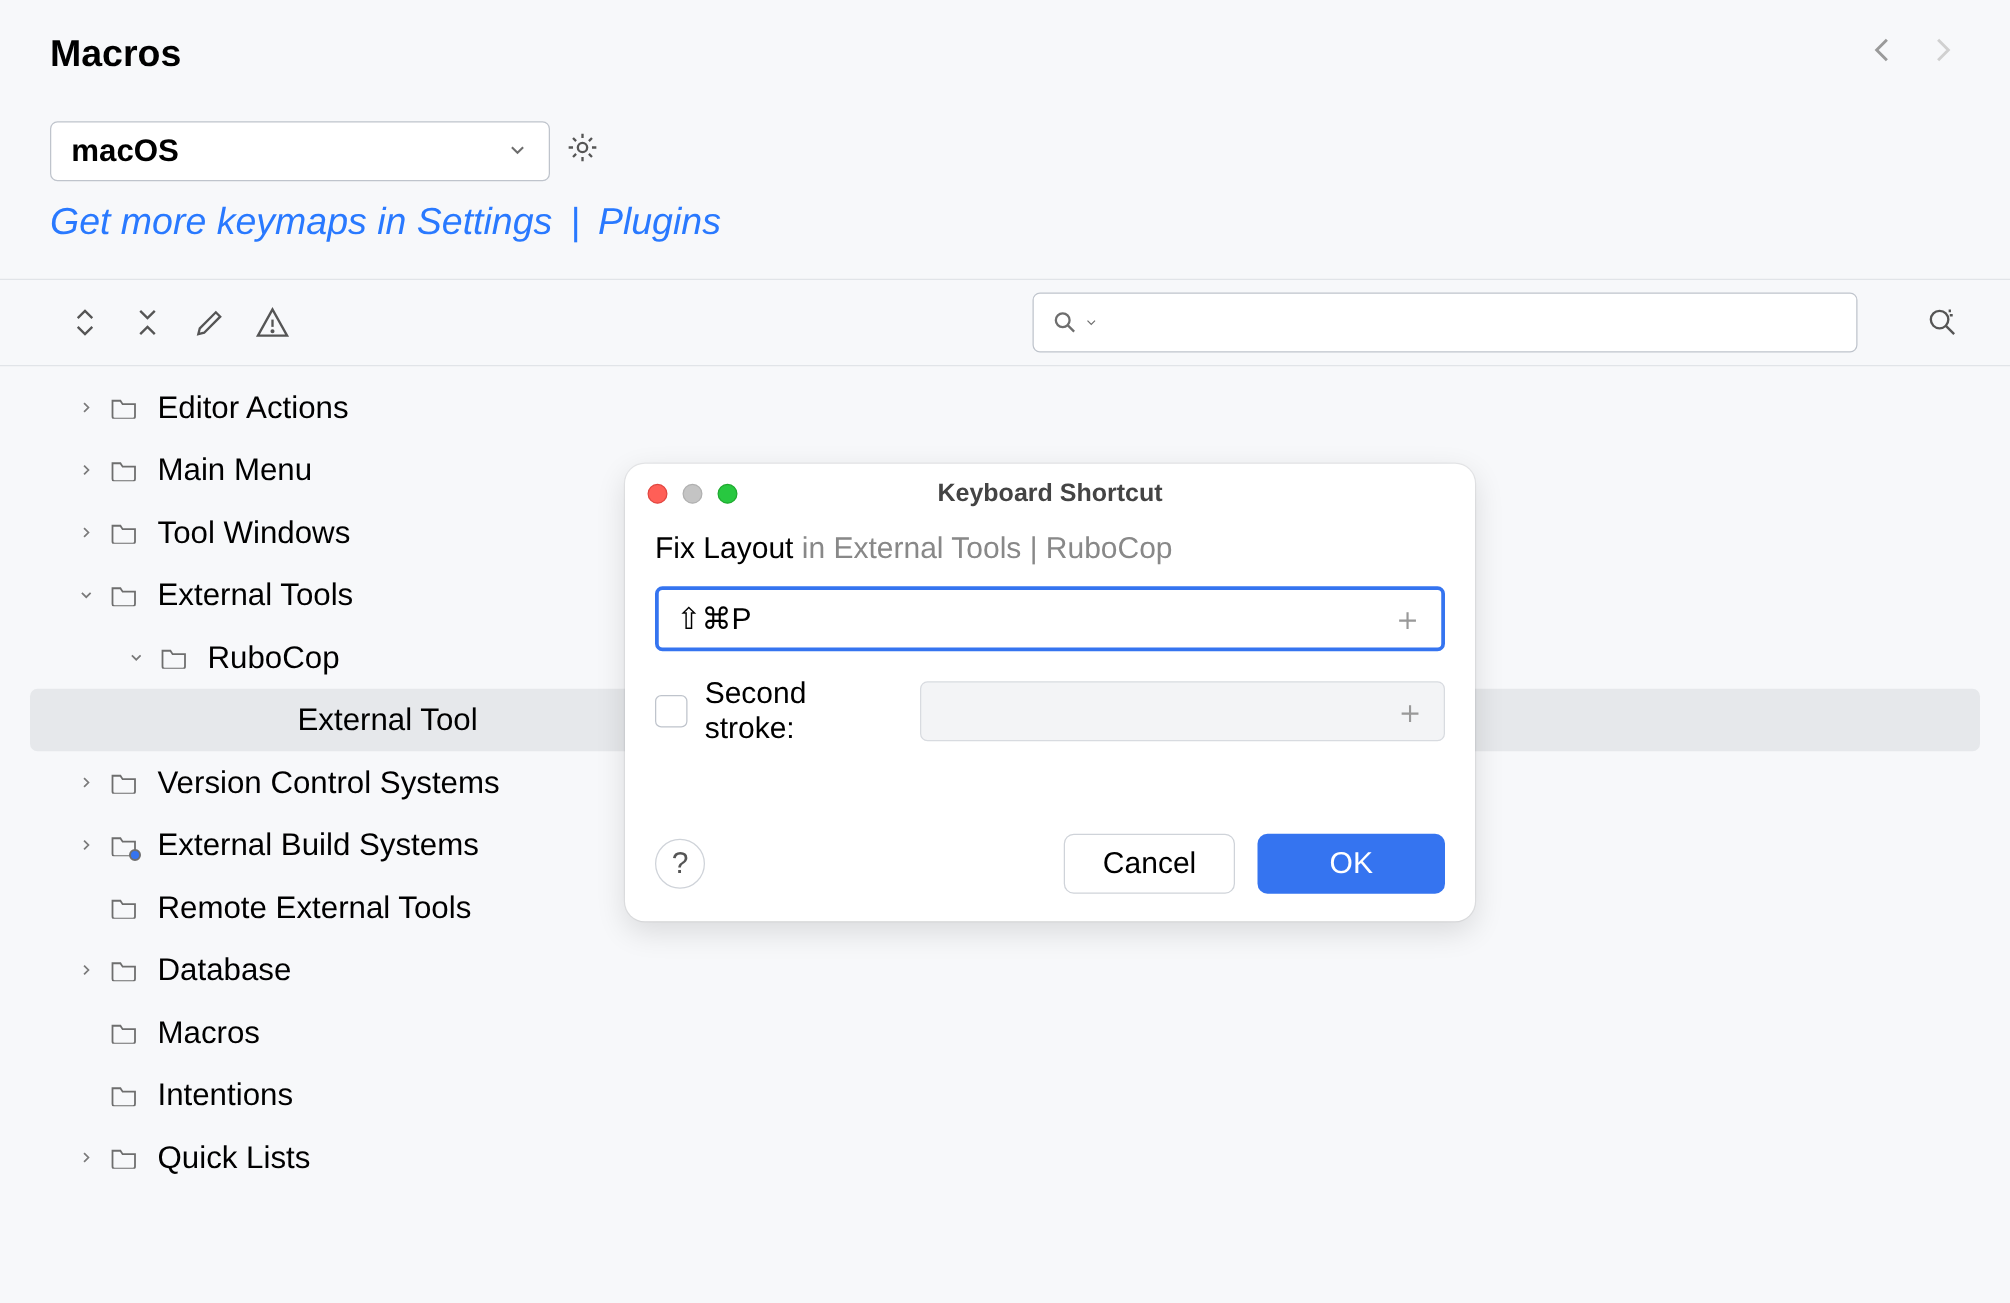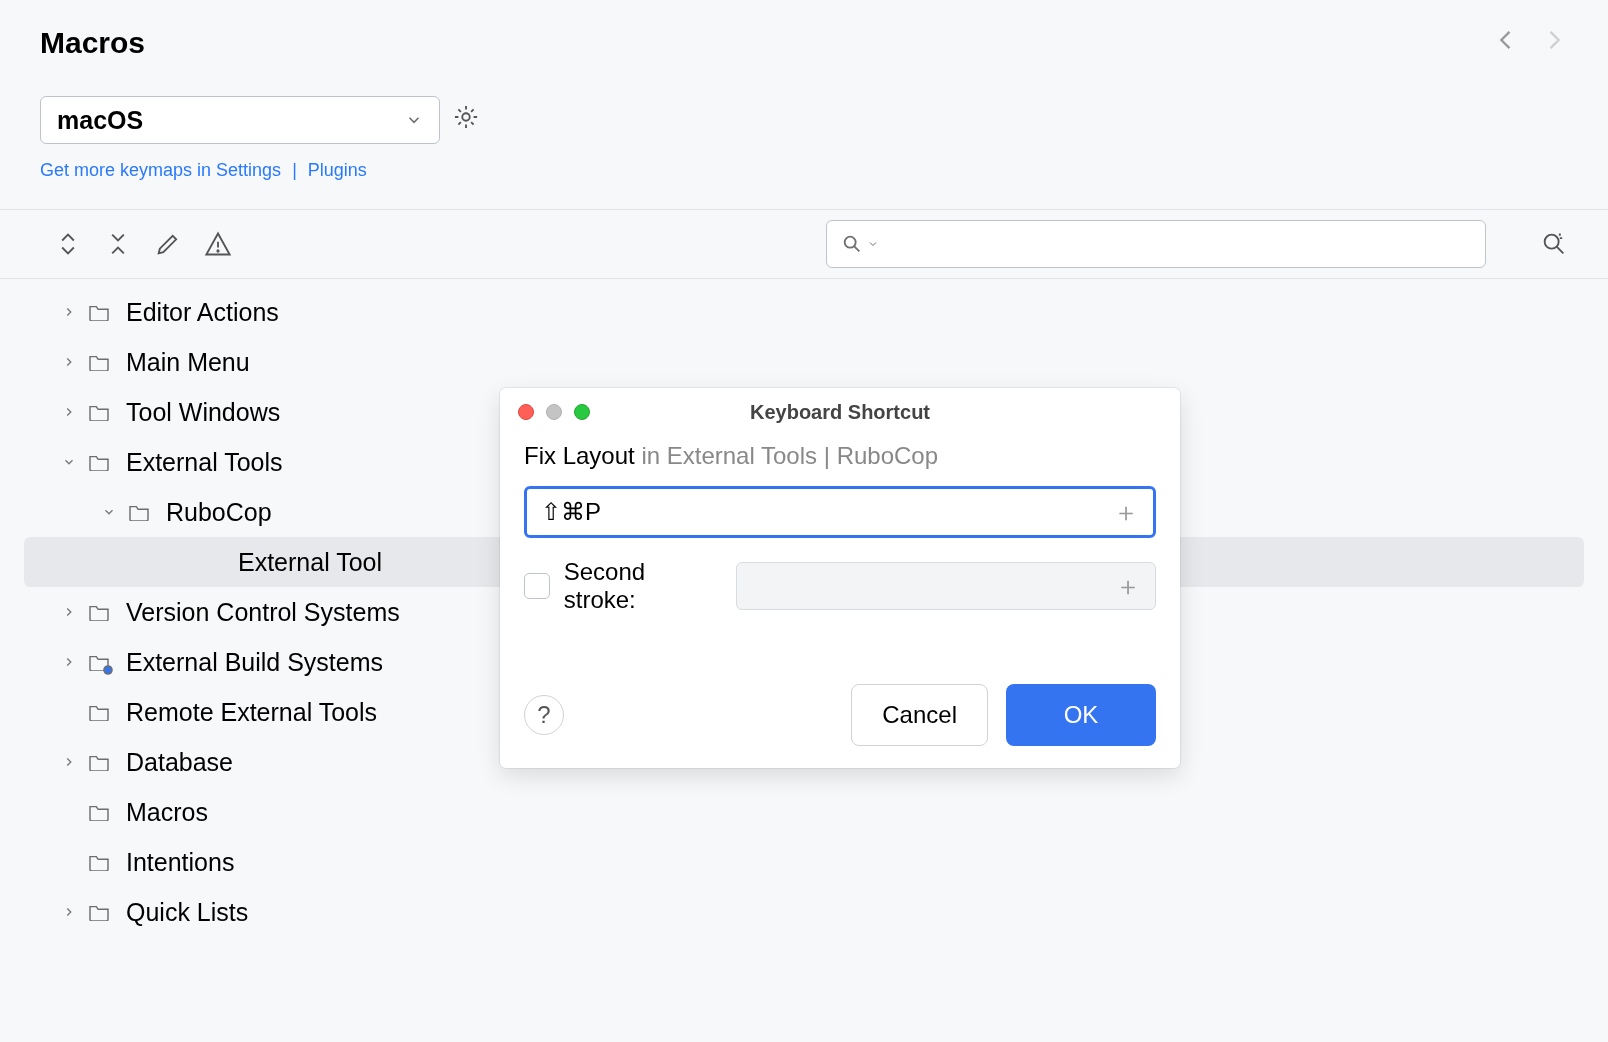--- a/index.html
+++ b/index.html
@@ -53,22 +53,23 @@
     width: 400px;
     padding: 0 16px;
     font-size: 25px;
     font-weight: 700;
     cursor: default;
   }
   .keymap-select .chev { color: #6e6e6e; }
 
   .more-link {
     padding: 16px 40px 0 40px;
-    font-size: 18px;
+    font-size: 30px;
     color: #2979ff;
+    font-style: italic;
   }
   .more-link a { color: #2979ff; text-decoration: none; }
   .more-link .sep { margin: 0 6px; color: #2979ff; }
 
   
   .toolbar-wrap {
     margin-top: 28px;
     border-top: 1px solid #e1e4e8;
     border-bottom: 1px solid #e1e4e8;
     display: flex;
@@ -135,24 +136,24 @@
   .folder-icon.gear-badge .badge {
     position: absolute;
     right: -3px; bottom: -4px;
     width:10px; height:10px;
   }
 
   
   .dialog {
     position: absolute;
     left: 500px;
-    top: 388px;
+    top: 371px;
     width: 680px;
     background: #fff;
-    border-radius: 6px;
+    border-radius: 16px;
     box-shadow: 0 8px 24px rgba(0,0,0,0.12), 0 0 0 1px rgba(0,0,0,0.06);
     padding-bottom: 22px;
   }
   .titlebar {
     display: flex;
     align-items: center;
     height: 48px;
     padding: 0 18px;
     position: relative;
   }
@@ -223,21 +224,21 @@
   }
   .help-btn {
     width: 40px; height: 40px;
     border: 1.5px solid #cfd3d9;
     border-radius: 50%;
     display:flex; align-items:center; justify-content:center;
     color:#555; font-size:24px;
     cursor:pointer;
   }
   .btn {
-    height: 62px;
+    height: 48px;
     padding: 0 30px;
     border-radius: 8px;
     font-size: 24px;
     display:flex; align-items:center; justify-content:center;
     cursor:pointer;
   }
   .btn.cancel {
     border:1.5px solid #cfd3d9;
     background:#fff;
     color:#000;

